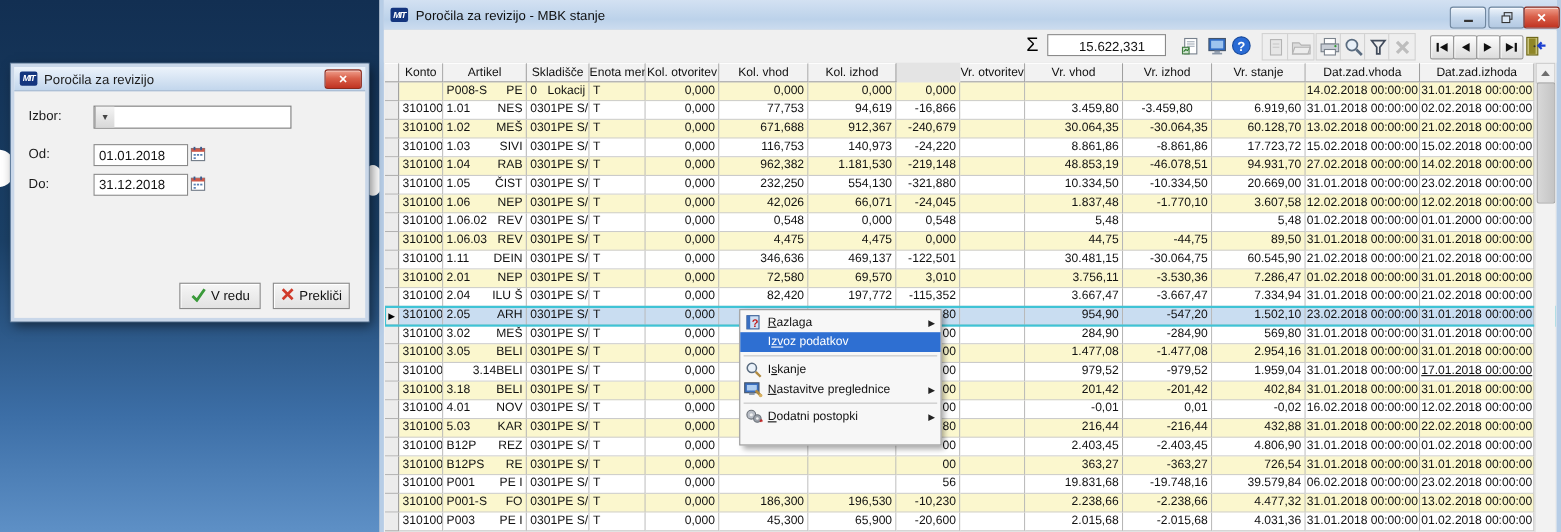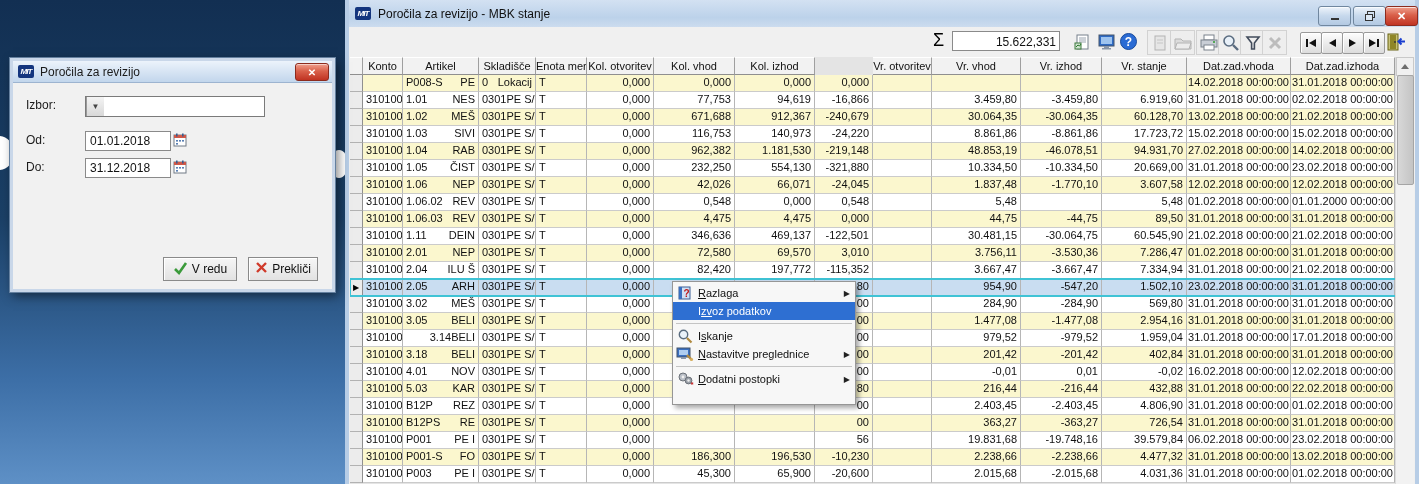--- a/index.html
+++ b/index.html
@@ -41,21 +41,21 @@
            display:flex;align-items:center;position:relative;border-bottom:1px solid #9db4d0}
   .m-title-text{font-size:12px;margin-left:7px;color:#101010}
   .win-btn{position:absolute;top:6px;width:31px;height:18px;border-radius:3px;border:1px solid #70879f;
            background:linear-gradient(180deg,#eef4fb,#c6d8ec 50%,#b3c9e2);display:flex;align-items:center;justify-content:center;
            box-shadow:inset 0 1px 0 rgba(255,255,255,.7);color:#333}
   .win-btn.close{border-color:#8c2b1e;background:linear-gradient(180deg,#f0a08e,#d9604a 45%,#c03322);color:#fff;font-weight:bold}
 
   .m-toolbar{position:absolute;top:27px;left:0;width:1066px;height:30px;background:#f0f0f0}
   .sigma{position:absolute;left:584px;top:3px;font-size:18px;color:#000}
   .sumfield{position:absolute;left:603px;top:4px;width:108px;height:20px;background:#fff;border:1px solid #8a8a8a;
-            font-size:12px;text-align:right;line-height:20px;padding:0 3px;box-sizing:border-box}
+            font-size:12px;text-align:right;line-height:20px;padding:0 18px;box-sizing:border-box}
   .tbtn{position:absolute;top:3px;width:23px;height:23px;display:flex;align-items:center;justify-content:center}
   .tbtn.framed{border:1px solid #d2d2d2;background:#eee}
   .navbtn{position:absolute;top:5px;width:20px;height:20px;border:1px solid #9a9a9a;border-radius:2px;
           background:linear-gradient(180deg,#fdfdfd,#dcdcdc);box-shadow:inset 1px 1px 0 #fff;
           display:flex;align-items:center;justify-content:center}
 
   
   .table-area{position:absolute;left:1px;top:57px;width:1064px;height:427px;background:#e4e4e4;overflow:hidden}
   .thead{display:flex;height:18px}
   .hcell{box-sizing:border-box;height:18px;background:#f2f2f2;border-right:1px solid #9f9f9f;border-bottom:1px solid #8f8f8f;
@@ -309,21 +309,21 @@
             <span>0301</span>
             <span>PE S/</span>
           </span>
           <span class="cell txt" style="width: 51px;">T</span>
           <span class="cell num" style="width: 67px;">0,000</span>
           <span class="cell num" style="width: 81px;">77,753</span>
           <span class="cell num" style="width: 80px;">94,619</span>
           <span class="cell num" style="width: 58px;">-16,866</span>
           <span class="cell num" style="width: 59px;"></span>
           <span class="cell num" style="width: 89px;">3.459,80</span>
-          <span class="cell num" style="width: 81px;">-3.459,80</span>
+          <span class="cell num" style="width: 81px; text-align: center;">-3.459,80</span>
           <span class="cell num" style="width: 85px;">6.919,60</span>
           <span class="cell date" style="width: 104px;">31.01.2018 00:00:00</span>
           <span class="cell date" style="width: 104px;">02.02.2018 00:00:00</span>
         </div>
         <div class="trow yellow">
           <span class="selcell" style="width: 13px;"></span>
           <span class="cell txt" style="width: 40px;">310100</span>
           <span class="cell splitc" style="width: 76px;">
             <span>1.02</span>
             <span>MEŠ</span>
@@ -634,21 +634,21 @@
           <span class="cell txt" style="width: 51px;">T</span>
           <span class="cell num" style="width: 67px;">0,000</span>
           <span class="cell num" style="width: 81px;"></span>
           <span class="cell num" style="width: 80px;"></span>
           <span class="cell num" style="width: 58px;">00</span>
           <span class="cell num" style="width: 59px;"></span>
           <span class="cell num" style="width: 89px;">979,52</span>
           <span class="cell num" style="width: 81px;">-979,52</span>
           <span class="cell num" style="width: 85px;">1.959,04</span>
           <span class="cell date" style="width: 104px;">31.01.2018 00:00:00</span>
-          <span class="cell date" style="width: 104px;">17.01.2018 00:00:00</span>
+          <span class="cell date" style="width: 104px; text-decoration: underline;">17.01.2018 00:00:00</span>
         </div>
         <div class="trow yellow">
           <span class="selcell" style="width: 13px;"></span>
           <span class="cell txt" style="width: 40px;">310100</span>
           <span class="cell splitc" style="width: 76px;">
             <span>3.18</span>
             <span>BELI</span>
           </span>
           <span class="cell splitc" style="width: 57px;">
             <span>0301</span>

